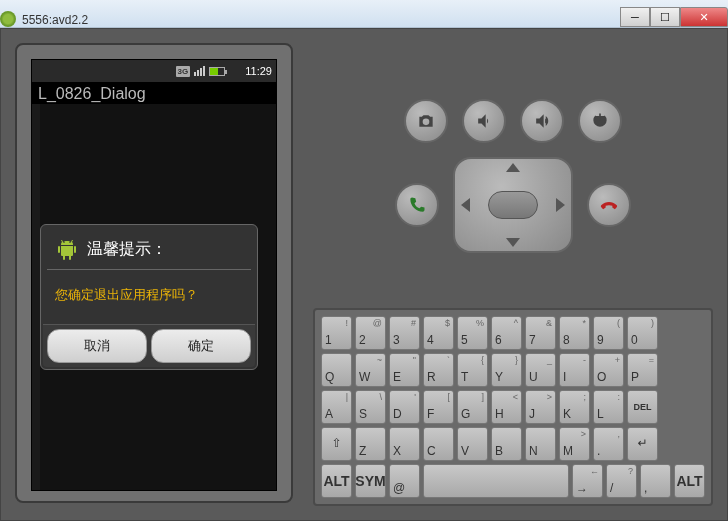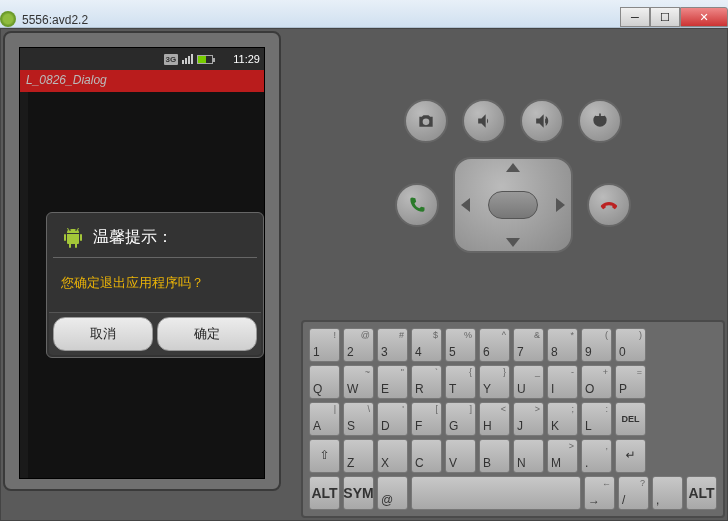--- a/index.html
+++ b/index.html
@@ -8,38 +8,38 @@
   
   .titlebar { height: 28px; background: linear-gradient(to bottom, #e8f0f8, #d0e0f0); display: flex; align-items: flex-end; padding: 0 0; border-bottom: 1px solid #b0c0d0; }
   .titlebar-icon { width: 16px; height: 16px; background: radial-gradient(circle, #8fbc3f 40%, #6a9a2a 60%); border-radius: 50%; margin-right: 6px; }
   .titlebar-title { font-size: 12px; color: #333; flex: 1; }
   .win-controls { display: flex; gap: 0; }
   .win-btn { width: 30px; height: 20px; display: flex; align-items: center; justify-content: center; font-size: 11px; border: 1px solid #888; background: linear-gradient(to bottom, #f0f0f0, #d0d0d0); cursor: pointer; }
   .win-btn.min { border-radius: 0; }
   .win-btn.max { background: linear-gradient(to bottom, #f0f0f0, #d0d0d0); }
   .win-btn.close { background: linear-gradient(to bottom, #e88, #c33); color: #fff; width: 48px; border-radius: 0 3px 0 0; }
   
-  .window-body { background: #5a5a5a; height: 493px; display: flex; padding: 2px; gap: 20px; border: 1px solid #444; }
+  .window-body { background: #5a5a5a; height: 493px; display: flex; padding: 14px; gap: 20px; border: 1px solid #444; }
   
   
   .device { width: 278px; height: 460px; background: #707070; border: 2px solid #3a3a3a; border-radius: 8px; padding: 14px; position: relative; }
   .screen { width: 246px; height: 432px; background: #1a1a1a; border: 1px solid #000; position: relative; overflow: hidden; }
   
   .status-bar { height: 22px; background: #2a2a2a; display: flex; justify-content: flex-end; align-items: center; padding: 0 4px; gap: 4px; color: #fff; font-size: 11px; }
   .status-3g { background: #aaa; color: #333; font-size: 8px; font-weight: bold; padding: 1px 2px; border-radius: 1px; }
   .status-signal { display: flex; align-items: flex-end; gap: 1px; }
   .status-signal span { width: 2px; background: #ccc; }
   .status-signal span:nth-child(1){height:4px} .status-signal span:nth-child(2){height:6px} .status-signal span:nth-child(3){height:8px} .status-signal span:nth-child(4){height:10px}
   .status-batt { width: 16px; height: 9px; border: 1px solid #aaa; position: relative; background: linear-gradient(to right, #7c0 60%, transparent 60%); }
   .status-batt::after { content:""; position:absolute; right:-3px; top:2px; width:2px; height:4px; background:#aaa; }
   .status-time { font-weight: normal; margin-left: 16px; }
   
-  .app-bar { height: 22px; background: #b91c1c; color: #bbb; font-size: 12px; padding: 3px 6px; font-style: italic; }
-  
-  .dialog-backdrop { position: absolute; inset: 0; top: 44px; background: rgba(0,0,0,0.3); display: flex; align-items: center; justify-content: flex-end; margin-left: 8px; }
+  .app-bar { height: 22px; background: #000000; color: #bbb; font-size: 16px; padding: 3px 6px; }
+  
+  .dialog-backdrop { position: absolute; inset: 0; top: 44px; background: rgba(0,0,0,0.3); display: flex; align-items: center; justify-content: flex-start; margin-left: 8px; }
   .dialog { width: 218px; background: #333; border: 1px solid #666; border-radius: 6px; padding: 2px; }
   .dialog-header { display: flex; align-items: center; gap: 8px; padding: 10px 12px 8px; }
   .android-icon { width: 24px; height: 24px; position: relative; }
   .android-icon svg { width: 100%; height: 100%; }
   .dialog-title { color: #fff; font-size: 16px; }
   .dialog-sep { height: 1px; background: #666; margin: 0 4px; }
   .dialog-msg { padding: 16px 12px 20px; color: #eab308; font-size: 13px; }
   .dialog-buttons { display: flex; gap: 4px; padding: 4px; background: #3a3a3a; border-top: 1px solid #555; border-radius: 0 0 4px 4px; }
   .dialog-btn { flex: 1; height: 34px; background: linear-gradient(to bottom, #ececec, #cfcfcf); border: 1px solid #999; border-radius: 12px; font-size: 13px; color: #222; cursor: pointer; }
   

